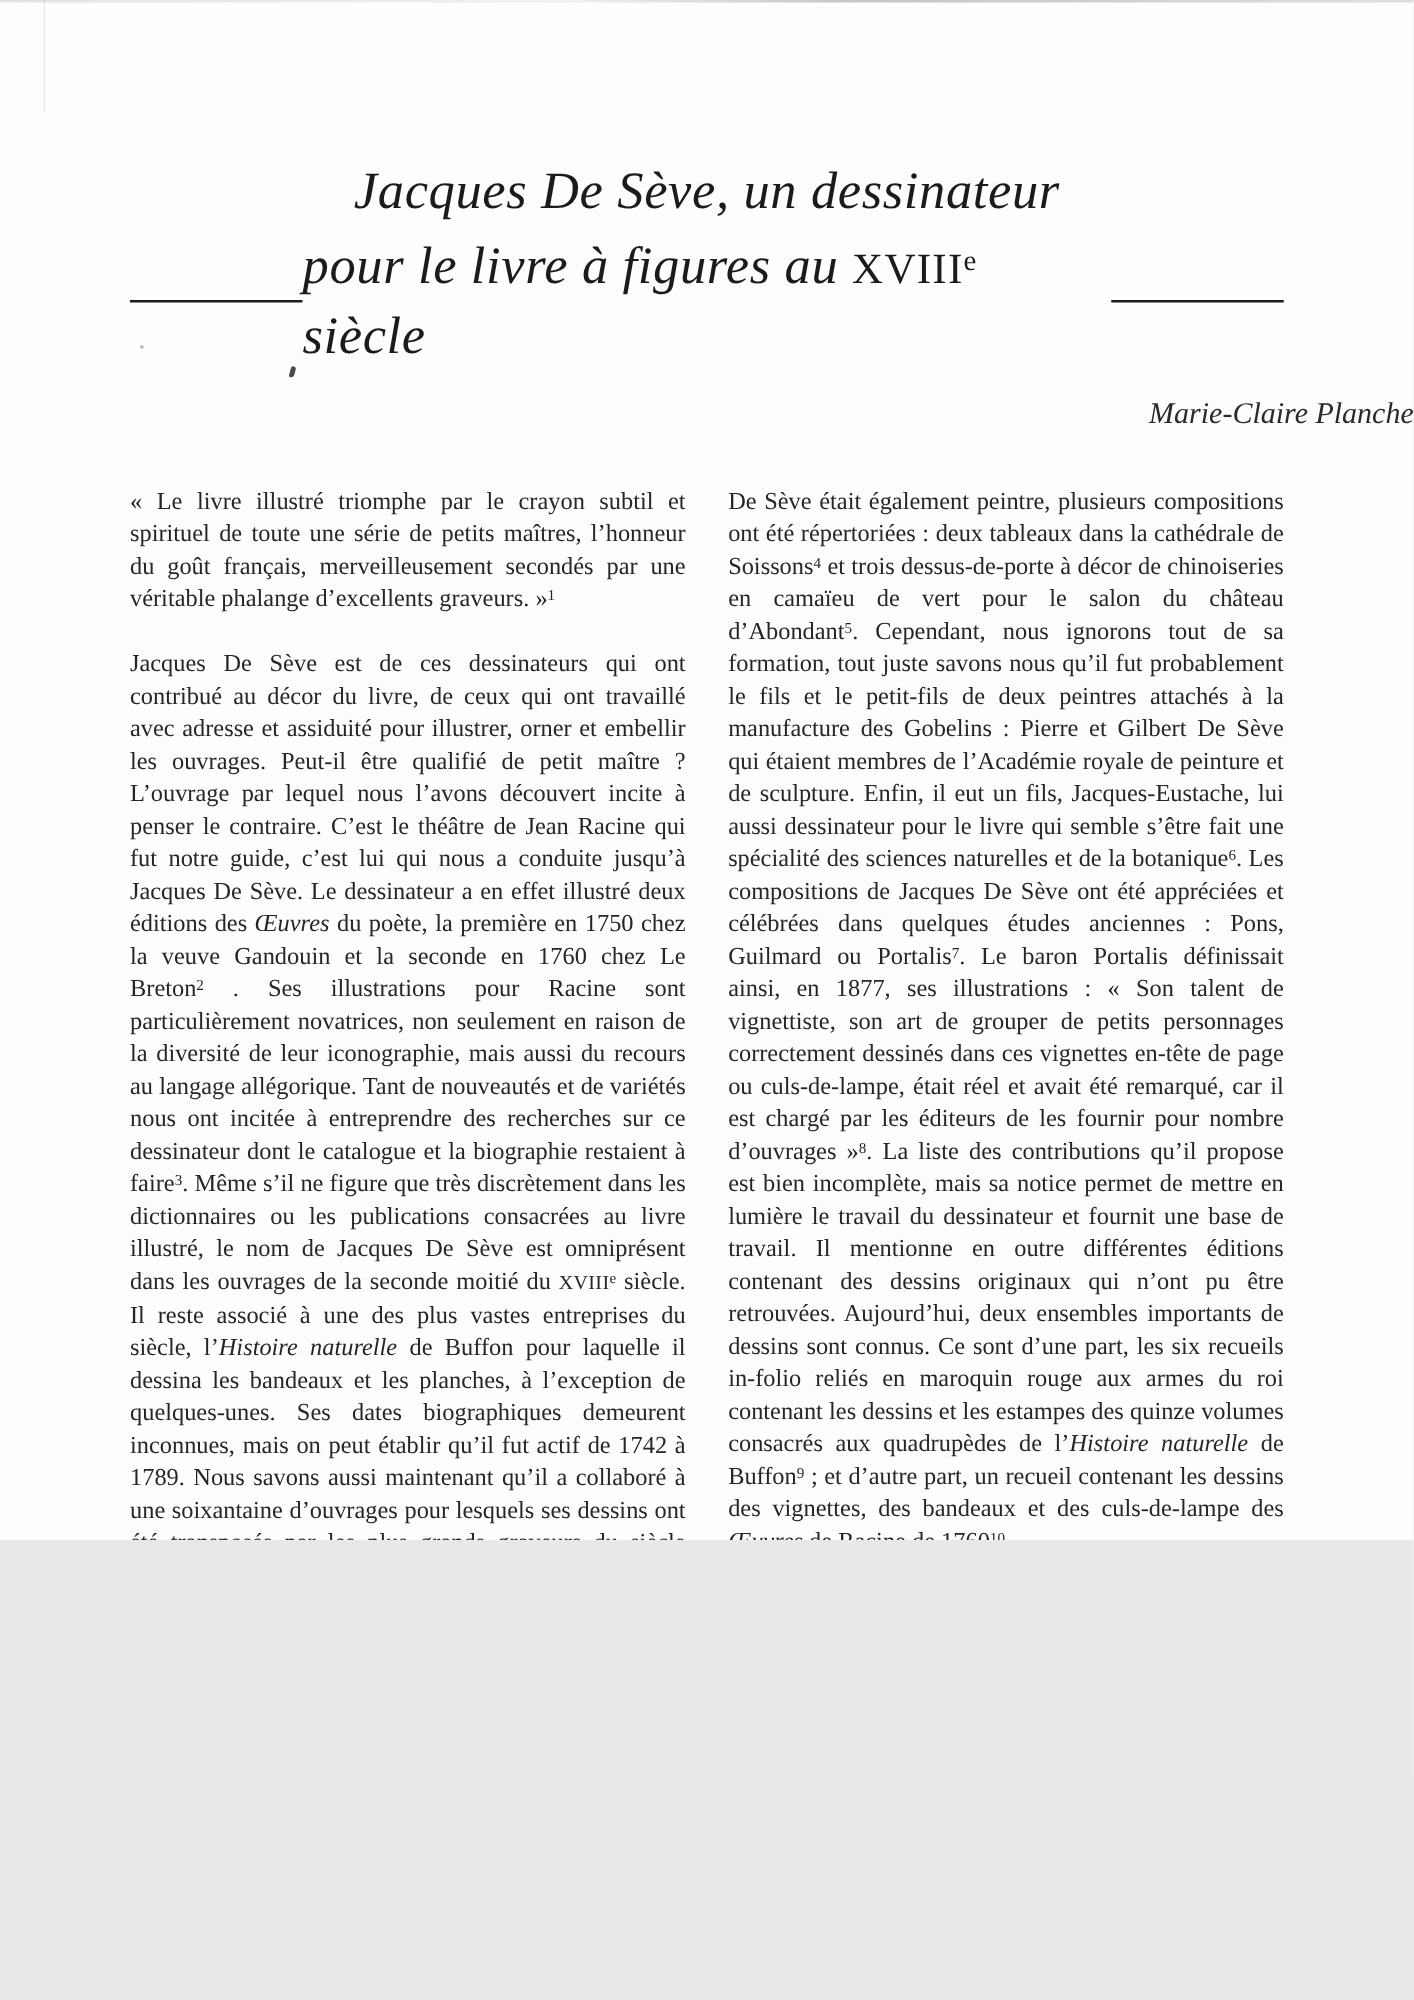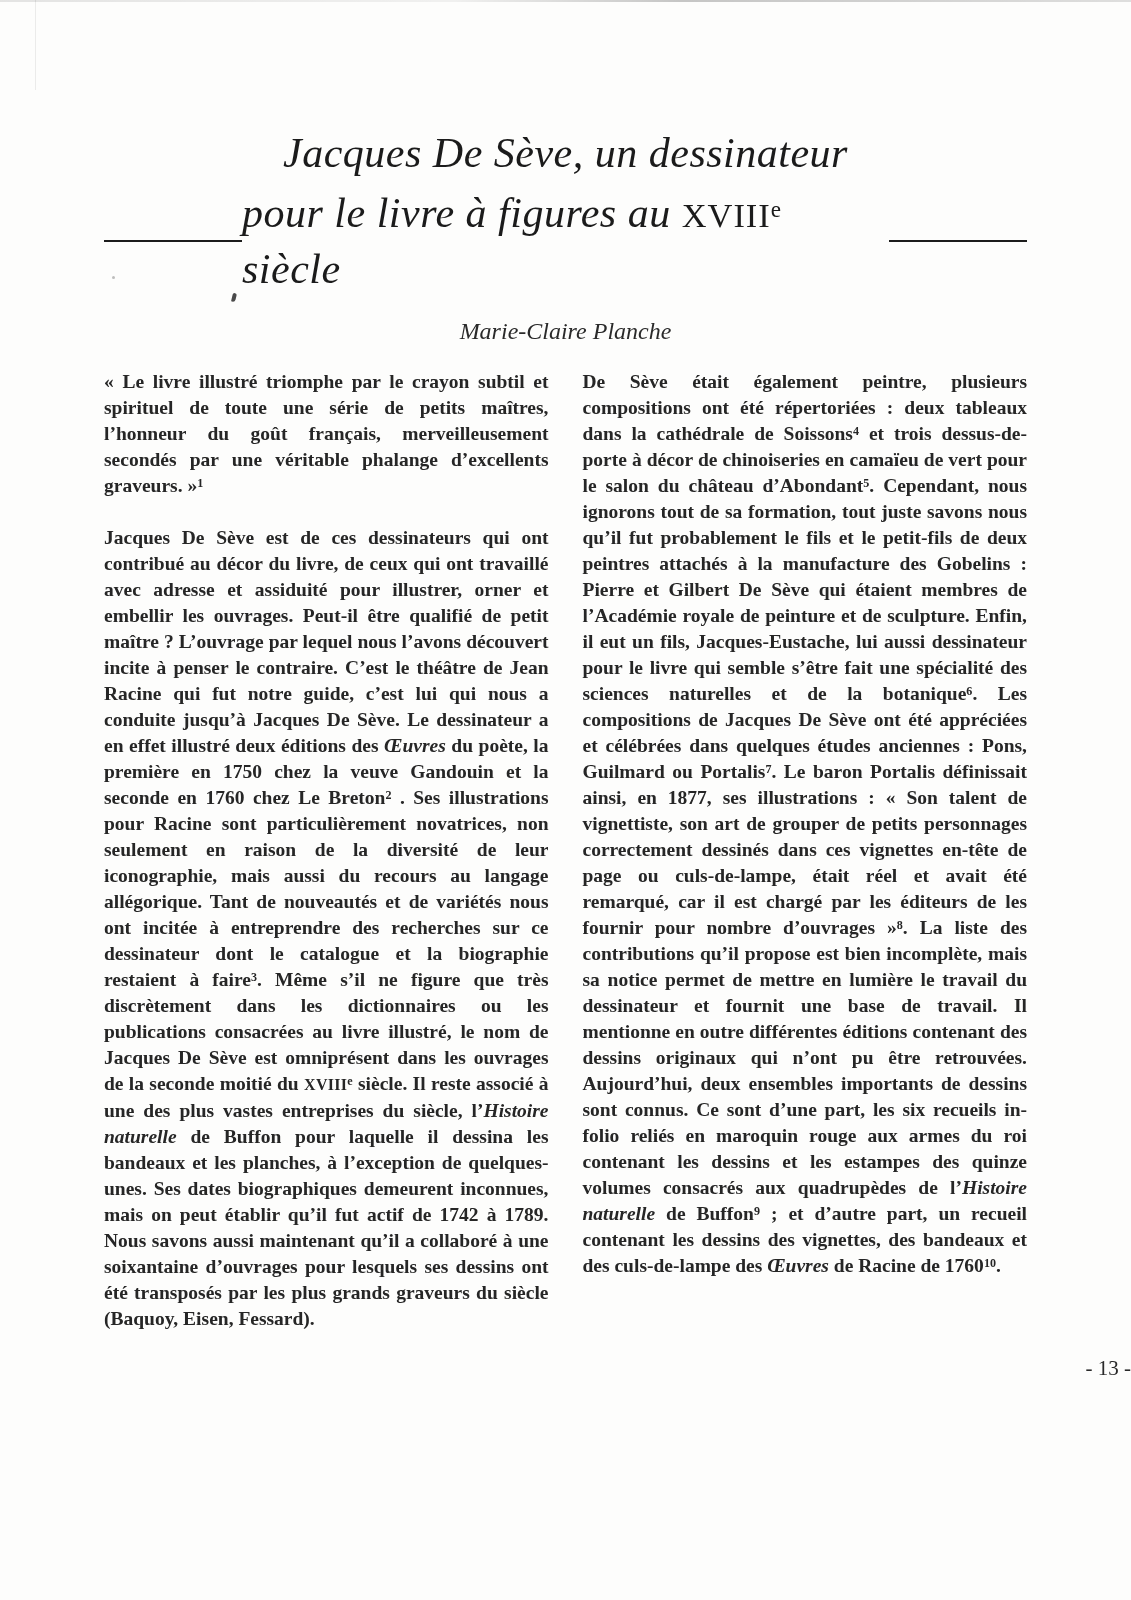--- a/index.html
+++ b/index.html
@@ -3,21 +3,21 @@
 <meta charset="utf-8">
 <style>
   html, body {
     margin: 0;
     padding: 0;
     background: #e8e8e8;
   }
   .page {
     position: relative;
     width: 1131px;
-    height: 1600px;
+    height: 1232px;
     margin: 0 auto;
     background: #fdfdfc;
     font-family: "Liberation Serif", serif;
     color: #242424;
     overflow: hidden;
   }
   
   .scan-top-edge {
     position: absolute; top: 0; left: 0; width: 100%; height: 2px;
     background: linear-gradient(to right, rgba(0,0,0,0.10), rgba(0,0,0,0.05) 40%, rgba(0,0,0,0.22) 60%, rgba(0,0,0,0.12));
@@ -61,32 +61,31 @@
     font-style: italic;
     font-size: 42px;
     line-height: 54px;
     color: #1b1b1b;
     letter-spacing: 0.5px;
     flex: 1 1 auto;
     text-align: left;
   }
   .author {
     margin-top: 22px;
-    text-align: center;
+    text-align: right;
     font-style: italic;
     font-size: 24px;
     color: #2a2a2a;
   }
   
   .columns {
     display: flex;
     gap: 34px;
     padding: 0 104px;
-    margin-top: 24px;
-    font-weight: bold;
+    margin-top: 44px;
   }
   .col {
     flex: 1 1 0;
     text-align: justify;
     font-size: 19.5px;
     line-height: 26px;
     color: #262626;
   }
   .col p {
     margin: 0;

